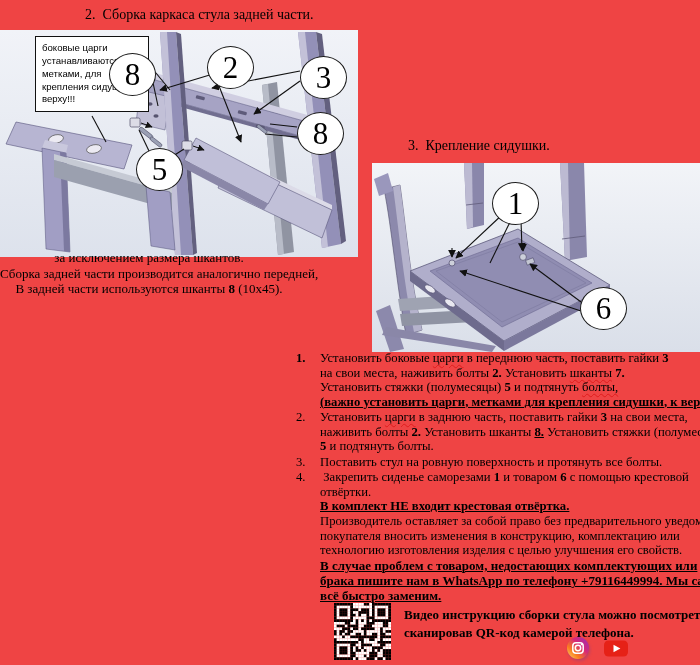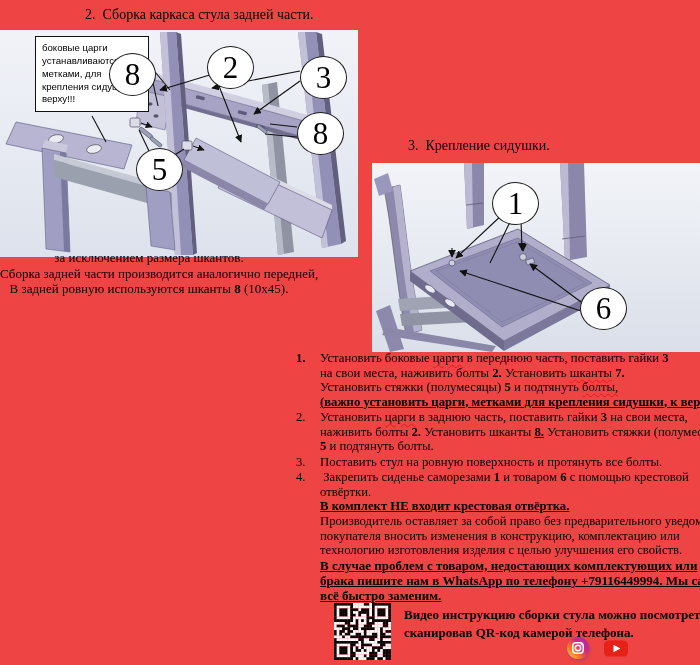--- a/index.html
+++ b/index.html
@@ -139,21 +139,21 @@
     <div class="balloon" style="left:109px;top:23px">8</div>
     <div class="balloon" style="left:207px;top:16px">2</div>
     <div class="balloon" style="left:300px;top:26px">3</div>
     <div class="balloon" style="left:297px;top:82px">8</div>
     <div class="balloon" style="left:136px;top:118px">5</div>
   </div>
 
   <div id="rearnote">
       <div class="rline"><span>за исключением размера шкантов.</span></div>
       <div class="rline"><span>Сборка задней части производится аналогично передней,</span></div>
-      <div class="rline"><span>В задней ровную используются шканты </span><span class="b">8</span><span> (10x45).</span></div>
+      <div class="rline"><span>В задней части используются шканты </span><span class="b">8</span><span> (10x45).</span></div>
     </div>
 
   <div class="h" id="t3">3.  Крепление сидушки.</div>
 
   <div class="diag" id="rdiag">
     <svg width="328" height="189" viewBox="0 0 328 189">
       <defs>
         <linearGradient id="gR" x1="0" y1="0" x2="0" y2="1">
           <stop offset="0" stop-color="#f2f4f8"></stop>
             <stop offset="1" stop-color="#dadfe9"></stop>

